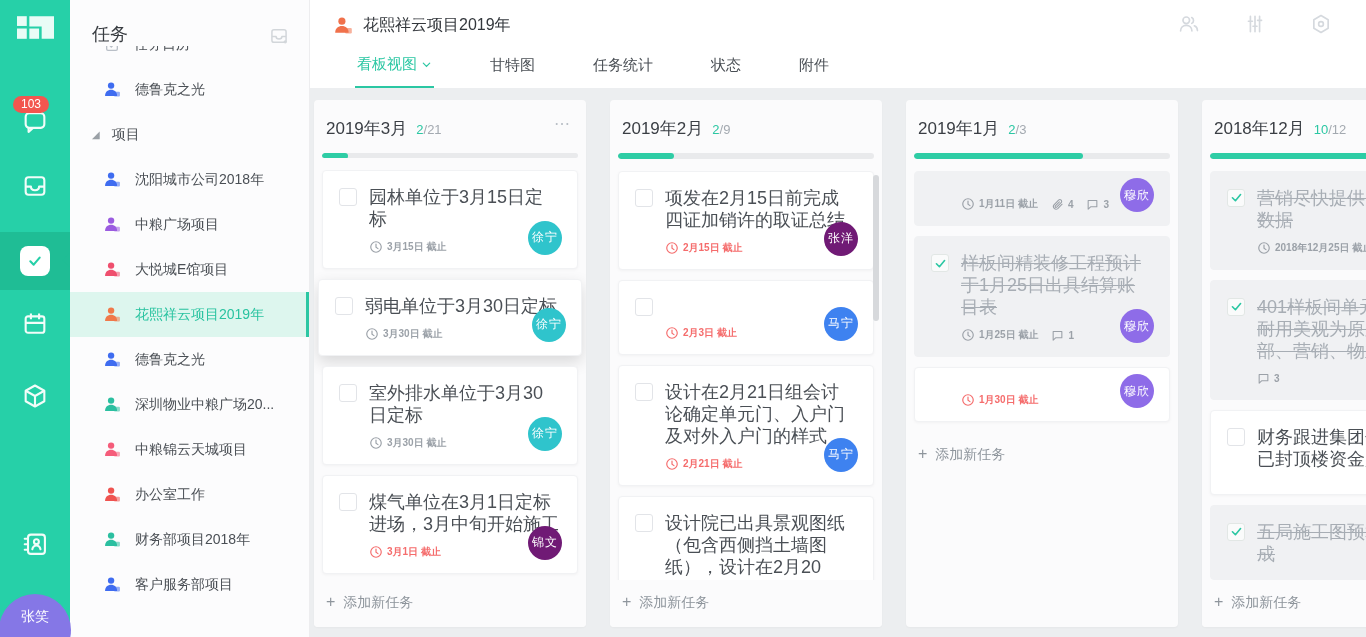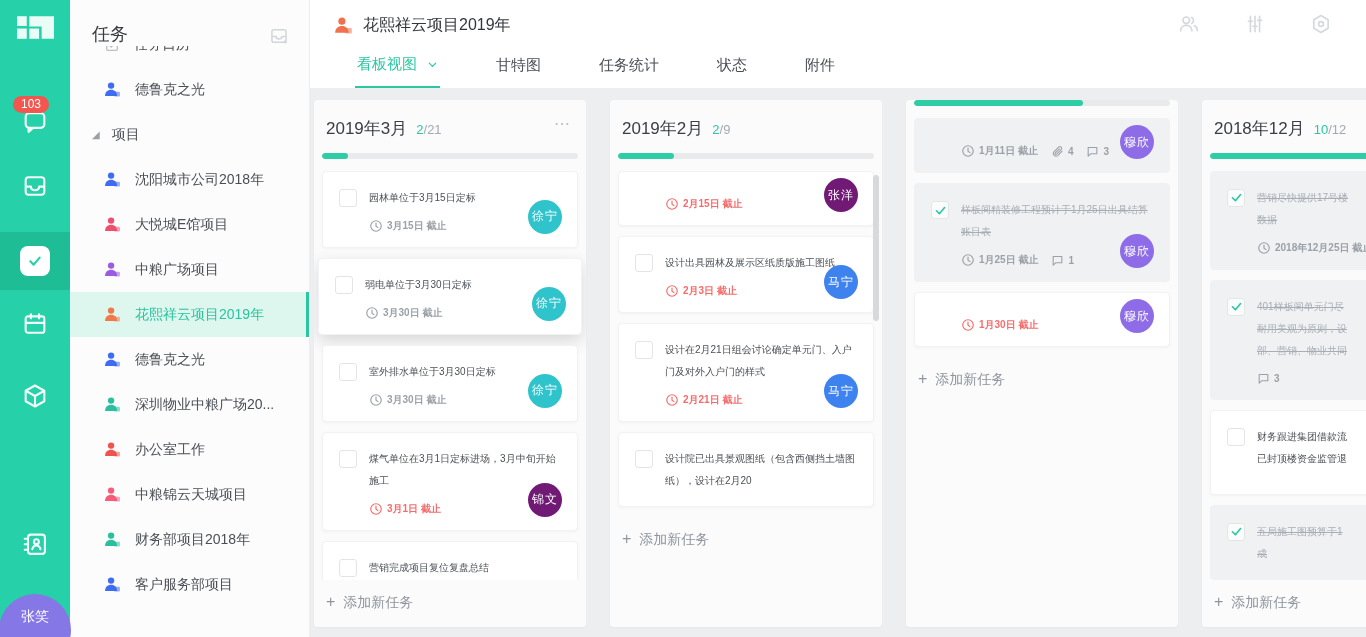--- a/index.html
+++ b/index.html
@@ -33,21 +33,21 @@
   .side-group .tri { color:#9aa0a6; font-size:10px; margin-right:12px; }
   .side-item.selected { background:#ddf6ee; color:#29c3a0; border-right:3px solid #2bc7a3; }
   .ellipsized { white-space:nowrap; overflow:hidden; }
 
   
   .main { flex:1; min-width:0; display:flex; flex-direction:column; background:#fff; }
   .main-header { position:relative; height:88px; flex:none; background:#fff; padding-left:24px; }
   .proj-row { display:flex; align-items:center; gap:10px; padding-top:15px; }
   .proj-title { font-size:16px; color:#33373c; }
   .tabs { position:absolute; left:45px; bottom:0; display:flex; }
-  .tab { margin-right:54px; padding:0 2px 12px; font-size:15px; color:#4a4f55; cursor:pointer; display:flex; align-items:center; gap:10px; }
+  .tab { margin-right:54px; padding:0 2px 12px; font-size:15px; color:#4a4f55; cursor:pointer; display:flex; align-items:center; gap:4px; }
   .tab.active { color:#2bc7a3; border-bottom:2px solid #2bc7a3; }
   .header-actions { position:absolute; right:34px; top:13px; display:flex; gap:44px; color:#d5d9de; }
 
   
   .board { flex:1; min-height:0; background:#eceef0; padding:12px 0 10px 4px; display:flex; gap:24px; overflow:hidden; }
   .column { width:272px; flex:none; background:#fbfbfc; border-radius:4px; display:flex; flex-direction:column;
     overflow:hidden; position:relative; box-shadow:0 1px 2px rgba(0,0,0,0.03); }
   .col-header { padding:17px 14px 13px 12px; display:flex; align-items:baseline; position:relative; }
   .col-title { font-size:17px; color:#3a3e44; }
   .col-count { margin-left:9px; font-size:13px; color:#a3a9b0; }
@@ -59,21 +59,21 @@
   .card { position:relative; background:#fff; border:1px solid #f1f2f4; border-radius:4px;
     box-shadow:0 1px 3px rgba(0,0,0,0.04); margin-bottom:10px; padding:15px 16px 14px; cursor:pointer; }
   .card.hovered { margin-left:-4px; margin-right:-4px; box-shadow:0 6px 16px rgba(0,0,0,0.14); }
   .card.done { background:#f0f1f3; border-color:#f0f1f3; box-shadow:none; }
   .card-body { display:flex; gap:12px; }
   .checkbox { flex:none; width:18px; height:18px; margin-top:2px; background:#fff; border:1px solid #e2e4e8; border-radius:3px;
     display:flex; align-items:center; justify-content:center; cursor:pointer; }
   .checkbox svg { display:none; }
   .card.done .checkbox { background:#fafbfb; border-color:#e2e7e5; }
   .card.done .checkbox svg { display:block; }
-  .card-title { font-size:10px; line-height:22px; color:#4a4f55; white-space:pre-line; }
+  .card-title { font-size:18px; line-height:22px; color:#4a4f55; white-space:pre-line; }
   .card.done .card-title { color:#a7adb4; text-decoration:line-through; }
   .card-meta { display:flex; align-items:center; gap:5px; margin-top:10px; margin-left:30px;
     font-size:10px; color:#9ba1a8;font-weight:bold; }
   .card-meta .m-group { display:flex; align-items:center; gap:4px; }
   .card-meta .m-group + .m-group { margin-left:8px; }
   .card-meta.overdue-c .due-g { color:#f56c6c; }
   .avatar { position:absolute; right:15px; bottom:13px; width:34px; height:34px; border-radius:50%;
     color:#fff; font-size:12px; display:flex; align-items:center; justify-content:center; letter-spacing:1px; }
   .col-footer { flex:none; position:relative; z-index:2; background:#fbfbfc; padding:13px 12px 15px;
     font-size:14px; color:#8e959c; cursor:pointer; }
@@ -182,34 +182,34 @@
 
       <div class="side-item">
         <svg class="p-icon" width="17" height="17" viewBox="0 0 24 24" style="color: rgb(63, 108, 240);">
             <circle cx="10" cy="6.5" r="4.5" fill="currentColor"></circle>
             <path d="M1.5 21 c0-5.5 3.8-8.5 8.5-8.5 s8.5 3 8.5 8.5 z" fill="currentColor"></path>
             <rect x="14" y="15" width="8.5" height="7" rx="1.5" fill="currentColor" opacity="0.55"></rect>
           </svg>
         <span class="ellipsized">沈阳城市公司2018年</span>
       </div>
       <div class="side-item">
+        <svg class="p-icon" width="17" height="17" viewBox="0 0 24 24" style="color: rgb(155, 92, 224);">
+            <circle cx="10" cy="6.5" r="4.5" fill="currentColor"></circle>
+            <path d="M1.5 21 c0-5.5 3.8-8.5 8.5-8.5 s8.5 3 8.5 8.5 z" fill="currentColor"></path>
+            <rect x="14" y="15" width="8.5" height="7" rx="1.5" fill="currentColor" opacity="0.55"></rect>
+          </svg>
+        <span class="ellipsized">中粮广场项目</span>
+      </div>
+      <div class="side-item">
         <svg class="p-icon" width="17" height="17" viewBox="0 0 24 24" style="color: rgb(239, 79, 110);">
             <circle cx="10" cy="6.5" r="4.5" fill="currentColor"></circle>
             <path d="M1.5 21 c0-5.5 3.8-8.5 8.5-8.5 s8.5 3 8.5 8.5 z" fill="currentColor"></path>
             <rect x="14" y="15" width="8.5" height="7" rx="1.5" fill="currentColor" opacity="0.55"></rect>
           </svg>
         <span class="ellipsized">大悦城E馆项目</span>
-      </div>
-      <div class="side-item">
-        <svg class="p-icon" width="17" height="17" viewBox="0 0 24 24" style="color: rgb(155, 92, 224);">
-            <circle cx="10" cy="6.5" r="4.5" fill="currentColor"></circle>
-            <path d="M1.5 21 c0-5.5 3.8-8.5 8.5-8.5 s8.5 3 8.5 8.5 z" fill="currentColor"></path>
-            <rect x="14" y="15" width="8.5" height="7" rx="1.5" fill="currentColor" opacity="0.55"></rect>
-          </svg>
-        <span class="ellipsized">中粮广场项目</span>
       </div>
       <div class="side-item selected">
         <svg class="p-icon" width="17" height="17" viewBox="0 0 24 24" style="color: rgb(240, 121, 74);">
             <circle cx="10" cy="6.5" r="4.5" fill="currentColor"></circle>
             <path d="M1.5 21 c0-5.5 3.8-8.5 8.5-8.5 s8.5 3 8.5 8.5 z" fill="currentColor"></path>
             <rect x="14" y="15" width="8.5" height="7" rx="1.5" fill="currentColor" opacity="0.55"></rect>
           </svg>
         <span class="ellipsized">花熙祥云项目2019年</span>
       </div>
       <div class="side-item">
@@ -222,34 +222,34 @@
       </div>
       <div class="side-item">
         <svg class="p-icon" width="17" height="17" viewBox="0 0 24 24" style="color: rgb(43, 191, 160);">
             <circle cx="10" cy="6.5" r="4.5" fill="currentColor"></circle>
             <path d="M1.5 21 c0-5.5 3.8-8.5 8.5-8.5 s8.5 3 8.5 8.5 z" fill="currentColor"></path>
             <rect x="14" y="15" width="8.5" height="7" rx="1.5" fill="currentColor" opacity="0.55"></rect>
           </svg>
         <span class="ellipsized">深圳物业中粮广场20...</span>
       </div>
       <div class="side-item">
+        <svg class="p-icon" width="17" height="17" viewBox="0 0 24 24" style="color: rgb(245, 92, 122);">
+            <circle cx="10" cy="6.5" r="4.5" fill="currentColor"></circle>
+            <path d="M1.5 21 c0-5.5 3.8-8.5 8.5-8.5 s8.5 3 8.5 8.5 z" fill="currentColor"></path>
+            <rect x="14" y="15" width="8.5" height="7" rx="1.5" fill="currentColor" opacity="0.55"></rect>
+          </svg>
+        <span class="ellipsized">中粮锦云天城项目</span>
+      </div>
+      <div class="side-item">
         <svg class="p-icon" width="17" height="17" viewBox="0 0 24 24" style="color: rgb(239, 83, 80);">
             <circle cx="10" cy="6.5" r="4.5" fill="currentColor"></circle>
             <path d="M1.5 21 c0-5.5 3.8-8.5 8.5-8.5 s8.5 3 8.5 8.5 z" fill="currentColor"></path>
             <rect x="14" y="15" width="8.5" height="7" rx="1.5" fill="currentColor" opacity="0.55"></rect>
           </svg>
         <span class="ellipsized">办公室工作</span>
-      </div>
-      <div class="side-item">
-        <svg class="p-icon" width="17" height="17" viewBox="0 0 24 24" style="color: rgb(245, 92, 122);">
-            <circle cx="10" cy="6.5" r="4.5" fill="currentColor"></circle>
-            <path d="M1.5 21 c0-5.5 3.8-8.5 8.5-8.5 s8.5 3 8.5 8.5 z" fill="currentColor"></path>
-            <rect x="14" y="15" width="8.5" height="7" rx="1.5" fill="currentColor" opacity="0.55"></rect>
-          </svg>
-        <span class="ellipsized">中粮锦云天城项目</span>
       </div>
       <div class="side-item">
         <svg class="p-icon" width="17" height="17" viewBox="0 0 24 24" style="color: rgb(43, 191, 160);">
             <circle cx="10" cy="6.5" r="4.5" fill="currentColor"></circle>
             <path d="M1.5 21 c0-5.5 3.8-8.5 8.5-8.5 s8.5 3 8.5 8.5 z" fill="currentColor"></path>
             <rect x="14" y="15" width="8.5" height="7" rx="1.5" fill="currentColor" opacity="0.55"></rect>
           </svg>
         <span class="ellipsized">财务部项目2018年</span>
       </div>
       <div class="side-item">
@@ -408,36 +408,39 @@
         <div class="col-header">
           <span class="col-title">2019年2月</span>
           <span class="col-count"><span class="n-done">2</span><span>/</span><span>9</span></span>
         </div>
         <div class="progress">
             <div class="progress-fill" style="width: 22%;"></div>
           </div>
         <div class="cards">
 
           <div class="card">
+            <div class="card-body">
+              <span class="checkbox"></span>
+              <div class="card-title">项发在2月15日前完成四证加销许的取证总结</div>
+            </div>
             <div class="card-meta overdue-c">
               <span class="m-group due-g">
                   <svg width="14" height="14" viewBox="0 0 24 24" fill="none" stroke="currentColor" stroke-width="2" stroke-linecap="round">
                     <circle cx="12" cy="12" r="9"></circle>
                     <path d="M12 7 v5.2 l3.4 2.6"></path>
                   </svg>
                   <span>2月15日 截止</span>
                 </span>
             </div>
             <span class="avatar" style="background: #701a75;">张洋</span>
           </div>
 
           <div class="card">
             <div class="card-body">
               <span class="checkbox"></span>
-              <div class="card-title">设计出具园林及展示区纸质版施工图纸</div>
             </div>
             <div class="card-meta overdue-c">
               <span class="m-group due-g">
                   <svg width="14" height="14" viewBox="0 0 24 24" fill="none" stroke="currentColor" stroke-width="2" stroke-linecap="round">
                     <circle cx="12" cy="12" r="9"></circle>
                     <path d="M12 7 v5.2 l3.4 2.6"></path>
                   </svg>
                   <span>2月3日 截止</span>
                 </span>
             </div>
@@ -466,20 +469,24 @@
               <span class="checkbox"></span>
               <div class="card-title">设计院已出具景观图纸（包含西侧挡土墙图纸），设计在2月20</div>
             </div>
           </div>
         </div>
         <div class="scroll-thumb"></div>
         <div class="col-footer"><span class="plus">+</span><span>添加新任务</span></div>
       </div>
 
       <div class="column">
+        <div class="col-header">
+          <span class="col-title">2019年1月</span>
+          <span class="col-count"><span class="n-done">2</span><span>/</span><span>3</span></span>
+        </div>
         <div class="progress">
             <div class="progress-fill" style="width: 66%;"></div>
           </div>
         <div class="cards">
 
           <div class="card done">
             <div class="card-meta">
               <span class="m-group due-g">
                   <svg width="14" height="14" viewBox="0 0 24 24" fill="none" stroke="currentColor" stroke-width="2" stroke-linecap="round">
                     <circle cx="12" cy="12" r="9"></circle>

